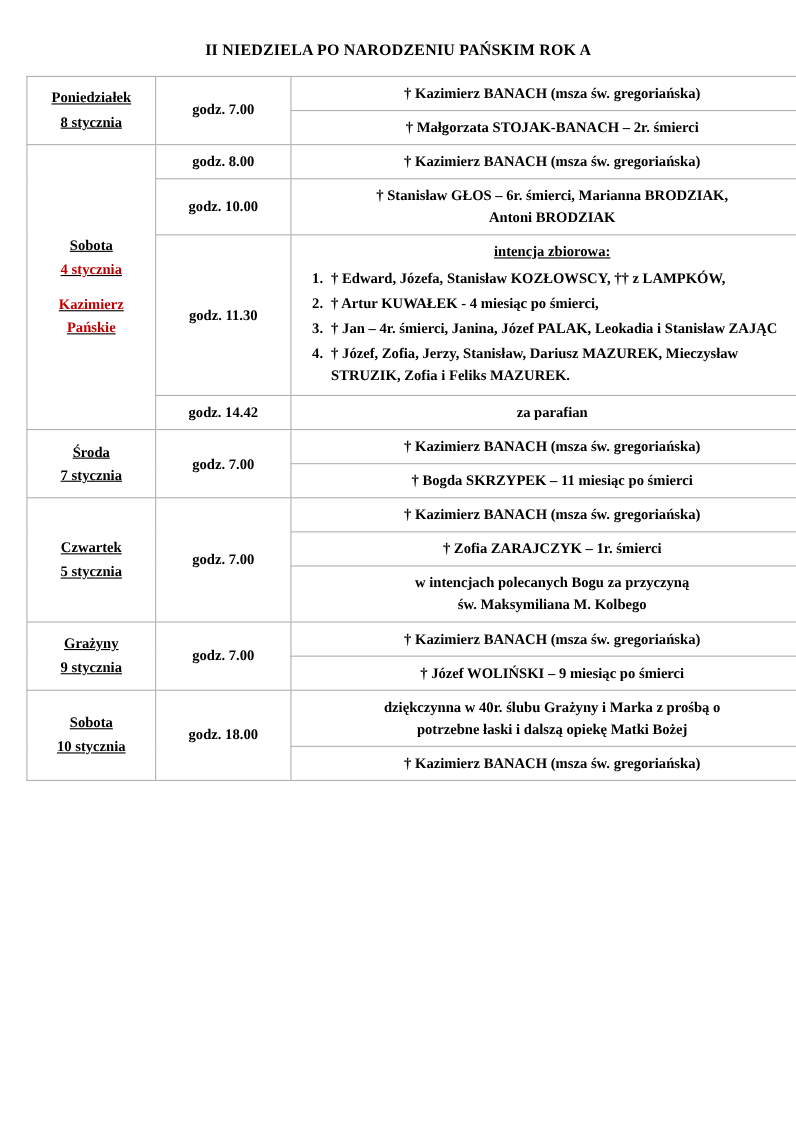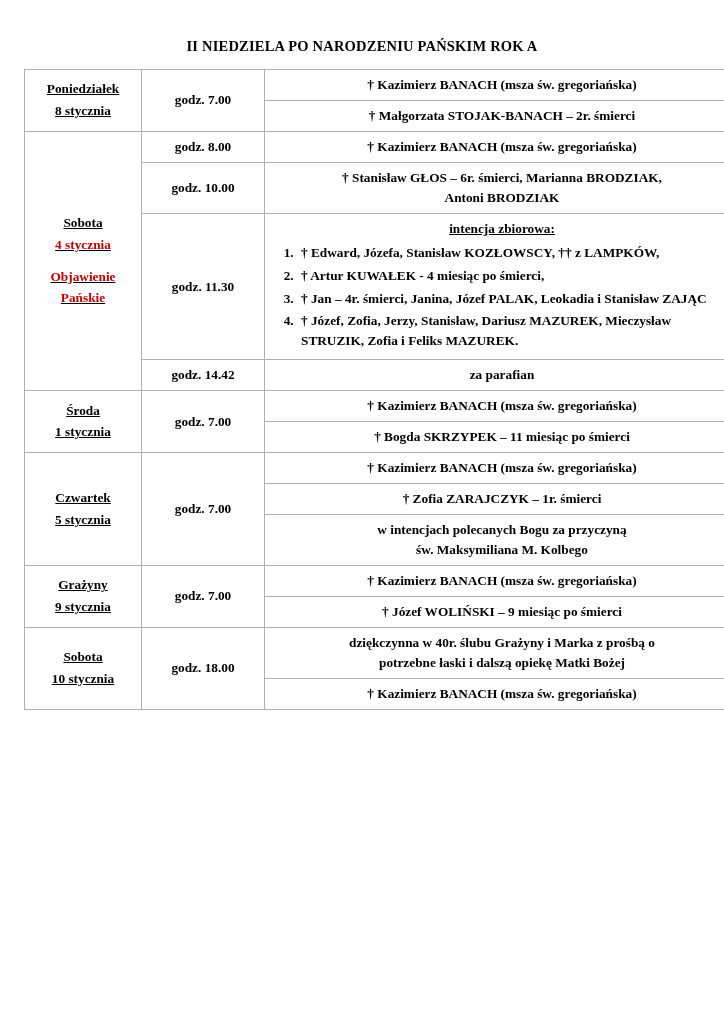--- a/index.html
+++ b/index.html
@@ -122,21 +122,21 @@
       <tr>
         <td class="col-int">† Małgorzata STOJAK-BANACH – 2r. śmierci</td>
       </tr>
 
       <tr>
         <td class="col-day thick-top" rowspan="4">
           <div class="daycell-lines">
             <div>Sobota</div>
             <div class="day-red">4 stycznia</div>
             <div class="gap-line"></div>
-            <div class="feast">Objawienie</div>
+            <div class="feast">Kazimierz</div>
             <div class="feast">Pańskie</div>
           </div>
         </td>
         <td class="col-time thick-top">godz. 8.00</td>
         <td class="col-int thick-top">† Kazimierz BANACH (msza św. gregoriańska)</td>
       </tr>
       <tr>
         <td class="col-time">godz. 10.00</td>
         <td class="col-int cell-two-line">
           <div>† Stanisław GŁOS – 6r. śmierci, Marianna BRODZIAK,</div>
@@ -157,21 +157,21 @@
       </tr>
       <tr>
         <td class="col-time">godz. 14.42</td>
         <td class="col-int">za parafian</td>
       </tr>
 
       <tr>
         <td class="col-day thick-top" rowspan="2">
           <div class="daycell-lines">
             <div>Środa</div>
-            <div>1 stycznia</div>
+            <div>7 stycznia</div>
           </div>
         </td>
         <td class="col-time thick-top" rowspan="2">godz. 7.00</td>
         <td class="col-int thick-top">† Kazimierz BANACH (msza św. gregoriańska)</td>
       </tr>
       <tr>
         <td class="col-int">† Bogda SKRZYPEK – 11 miesiąc po śmierci</td>
       </tr>
 
       <tr>

